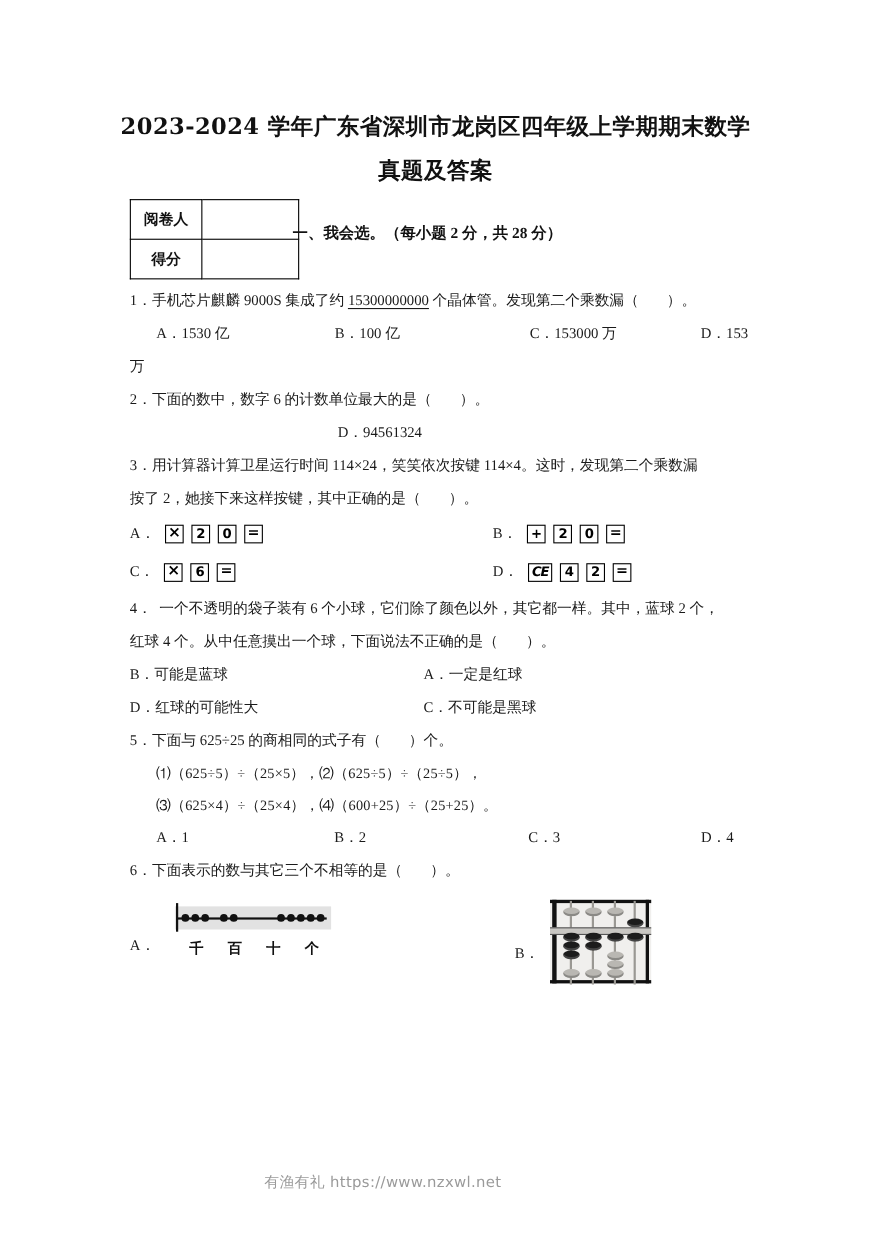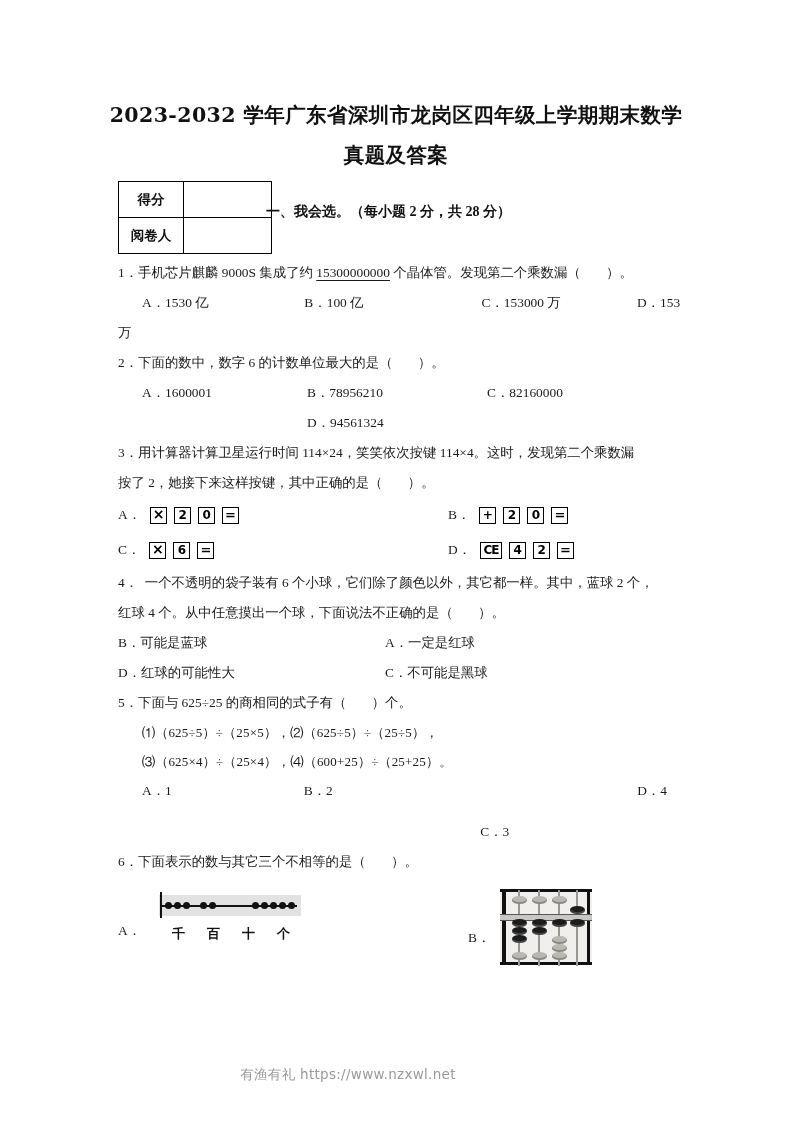--- a/index.html
+++ b/index.html
@@ -76,21 +76,21 @@
   .opts-q2 .o1 { width:165px; padding-left:24px; }
   .opts-q2 .o2 { width:180px; }
   .opts-q2 .o3 { width:160px; }
   .opts-q2-d { padding-left:189px; }
 
   .opts-q4 .o1 { width:320px; padding-left:24px; }
   .opts-q4 .o2 { width:250px; }
 
   .opts-q5 .o1 { width:165px; padding-left:24px; }
   .opts-q5 .o2 { width:180px; }
-  .opts-q5 .o3 { width:160px;margin-top:41px; }
+  .opts-q5 .o3 { width:160px; }
   .opts-q5 .o4 { width:60px; }
   .expr { padding-left:24px; font-size:13px; letter-spacing:0.2px; }
 
   
   .keyrow { display:flex; align-items:center; line-height:2.6; }
   .keyrow .klabel { padding-right:9px; font-size:13.4px; }
   .key {
     display:inline-block;
     box-sizing:border-box;
     min-width:17px; height:17px;
@@ -98,21 +98,21 @@
     margin-right:7px;
     font-family:"DejaVu Sans", sans-serif;
     font-size:12px;
     font-weight:bold;
     line-height:14px;
     text-align:center;
     color:#000;
     padding:0 1px;
     background:#fff;
   }
-  .key.wide { min-width:22px; letter-spacing:-1px; }
+  .key.wide { min-width:22px; letter-spacing:-1px;font-style:italic; }
   .key.mult { font-size:14px; line-height:13px; }
   .key.eq { font-size:13px; line-height:13px; }
   .keycol-a { width:330px; display:flex; align-items:center; }
   .keycol-b { display:flex; align-items:center; }
 
   
   .figrow { display:flex; align-items:flex-start; margin-top:12px; }
   .figA { width:350px; display:flex; align-items:center; }
   .figB { display:flex; align-items:flex-start; }
   .figlabel { font-size:13.4px; padding-right:10px; padding-top:26px; }
@@ -178,33 +178,33 @@
     color:#9a9a9a;
     letter-spacing:0.3px;
   }
 </style>
 </head>
 <body>
 
 <div class="page">
 
   <div class="title-block">
-    <div class="title">2023-2032 学年广东省深圳市龙岗区四年级上学期期末数学</div>
+    <div class="title">2023-2024 学年广东省深圳市龙岗区四年级上学期期末数学</div>
     <div class="title">真题及答案</div>
   </div>
 
   <div class="sec-row">
     <table class="score">
       <tbody>
           <tr>
-        <td class="lbl">得分</td>
+        <td class="lbl">阅卷人</td>
         <td class="val"></td>
       </tr>
       <tr>
-        <td class="lbl">阅卷人</td>
+        <td class="lbl">得分</td>
         <td class="val"></td>
       </tr>
     </tbody>
       </table>
     <div class="sec-title">一、我会选。（每小题 2 分，共 28 分）</div>
   </div>
 
   <div class="qwrap">
 
     <div class="q q1-wrap">
@@ -213,25 +213,20 @@
         <span class="opt o1">A．1530 亿</span>
         <span class="opt o2">B．100 亿</span>
         <span class="opt o3">C．153000 万</span>
         <span class="opt o4">D．153</span>
       </div>
       <div>万</div>
     </div>
 
     <div class="q">
       <div class="qtext"><span class="num">2．</span><span>下面的数中，数字 6 的计数单位最大的是（</span><span class="paren">&nbsp;&nbsp;&nbsp;&nbsp;</span><span>）。</span></div>
-      <div class="opts opts-q2">
-        <span class="opt o1">A．1600001</span>
-        <span class="opt o2">B．78956210</span>
-        <span class="opt o3">C．82160000</span>
-      </div>
       <div class="opts-q2-d">D．94561324</div>
     </div>
 
     <div class="q">
       <div class="qtext"><span class="num">3．</span><span>用计算器计算卫星运行时间 114×24，笑笑依次按键 114×4。这时，发现第二个乘数漏</span></div>
       <div class="qtext"><span>按了 2，她接下来这样按键，其中正确的是（</span><span class="paren">&nbsp;&nbsp;&nbsp;&nbsp;</span><span>）。</span></div>
 
       <div class="keyrow">
         <div class="keycol-a">
           <span class="klabel">A．</span>

